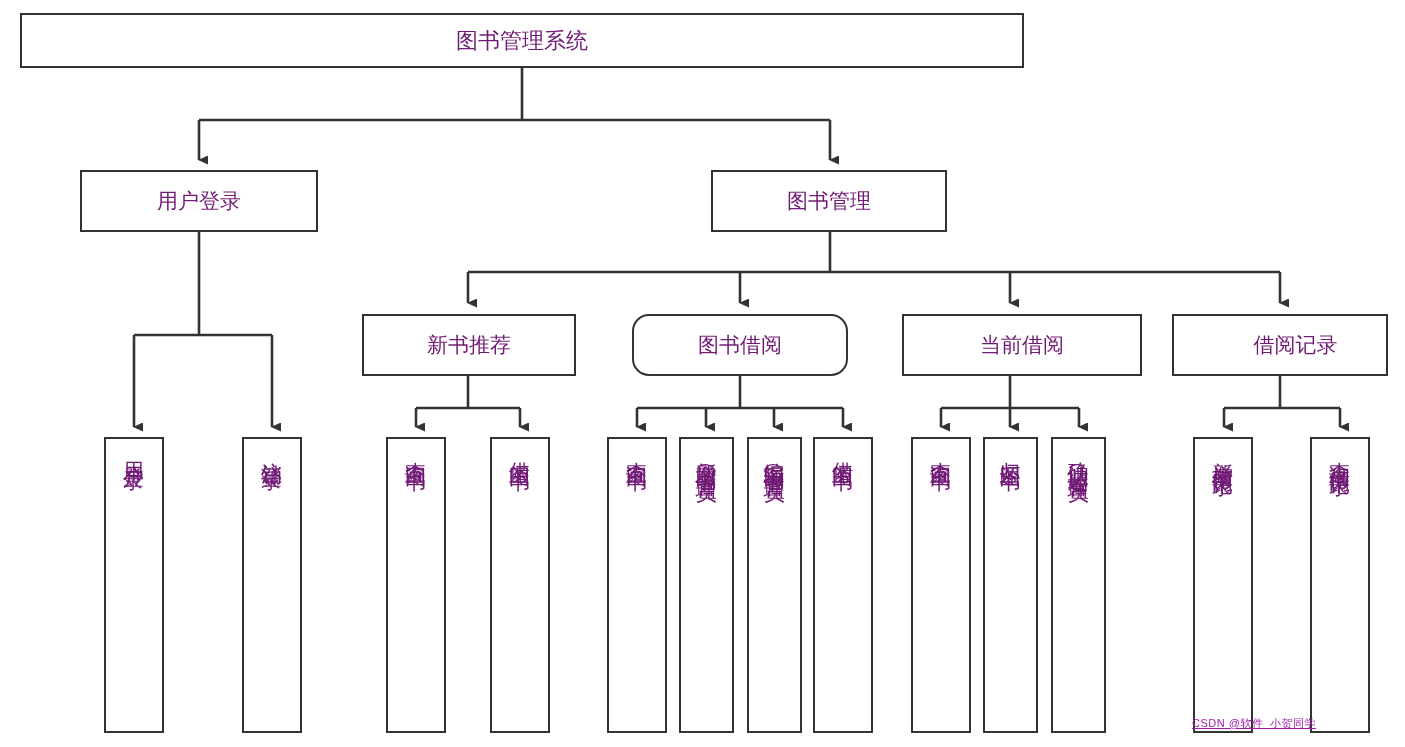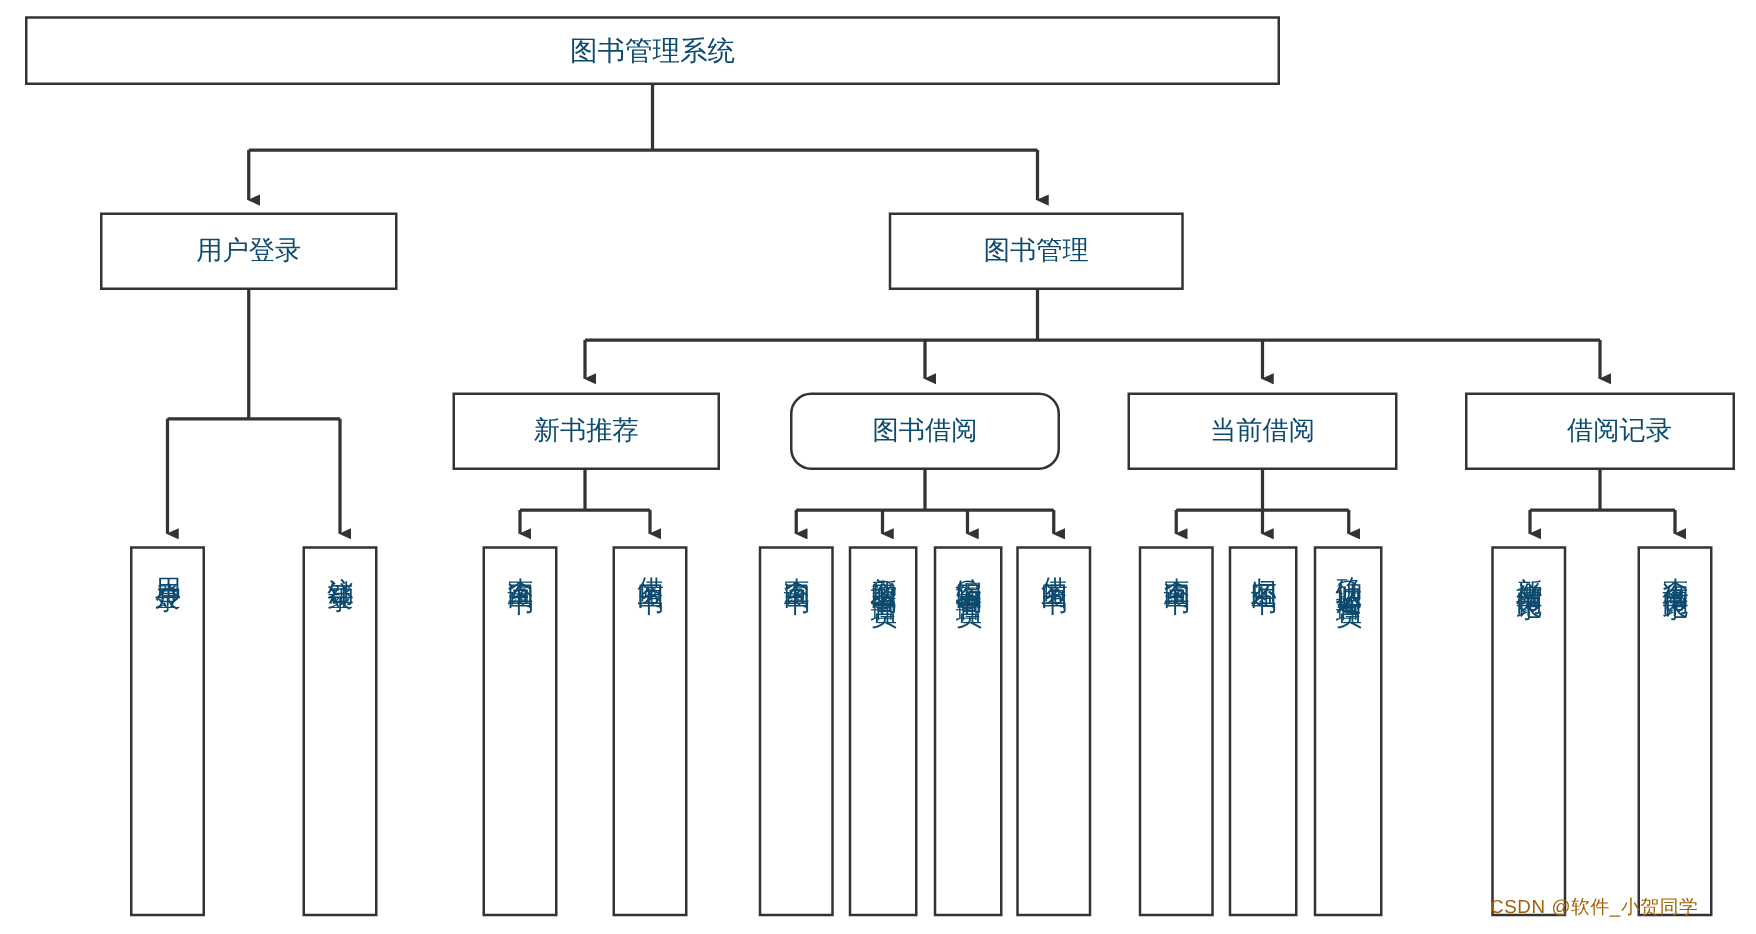--- a/index.html
+++ b/index.html
@@ -27,21 +27,21 @@
     pointer-events: none;
   }
   .node {
     position: absolute;
     box-sizing: border-box;
     background: #ffffff;
     border: 2px solid #333333;
     display: flex;
     align-items: center;
     justify-content: center;
-    color: #0c4a6e;
+    color: #701a75;
   }
   .node .node-label {
     display: block;
     text-align: center;
     line-height: 1.18;
     white-space: nowrap;
   }
   .node.horizontal .node-label {
     font-size: 21px;
   }
@@ -56,24 +56,25 @@
     letter-spacing: 3px;
     line-height: 1;
     white-space: nowrap;
     margin: 0 auto;
   }
   .node.root .node-label {
     font-size: 22px;
   }
   .watermark {
     position: absolute;
-    font-size: 15px;
-    color: #a16207;
+    font-size: 11px;
+    color: #a21caf;
     white-space: nowrap;
     letter-spacing: 0.5px;
+    text-decoration: underline;
   }
 </style>
 </head>
 <body>
 
 <div id="diagram-root">
 
   <svg id="edge-layer" viewBox="0 0 1405 747" width="1405" height="747" xmlns="http://www.w3.org/2000/svg">
     <defs>
       <marker id="arrowhead" markerWidth="9" markerHeight="10" refX="4.5" refY="9" orient="auto" markerUnits="userSpaceOnUse">
@@ -135,21 +136,21 @@
   <div class="node horizontal" style="left:362px; top:314px; width:214px; height:62px;">
     <span class="node-label">新书推荐</span>
   </div>
 
   <div class="node horizontal" style="left:711px; top:170px; width:236px; height:62px;">
     <span class="node-label">图书管理</span>
   </div>
   <div class="node horizontal" style="left:632px; top:314px; width:216px; height:62px;border-radius:17px;">
     <span class="node-label">图书借阅</span>
   </div>
-  <div class="node horizontal" style="left:902px; top:314px; width:216px; height:62px;">
+  <div class="node horizontal" style="left:902px; top:314px; width:240px; height:62px;">
     <span class="node-label">当前借阅</span>
   </div>
   <div class="node horizontal" style="left:1172px; top:314px; width:216px; height:62px;padding-left:31px;">
     <span class="node-label">借阅记录</span>
   </div>
 
   <div class="node vertical" style="left:104px; top:437px; width:60px; height:296px;">
     <span class="node-label">用户登录</span>
   </div>
   <div class="node vertical" style="left:242px; top:437px; width:60px; height:296px;">

